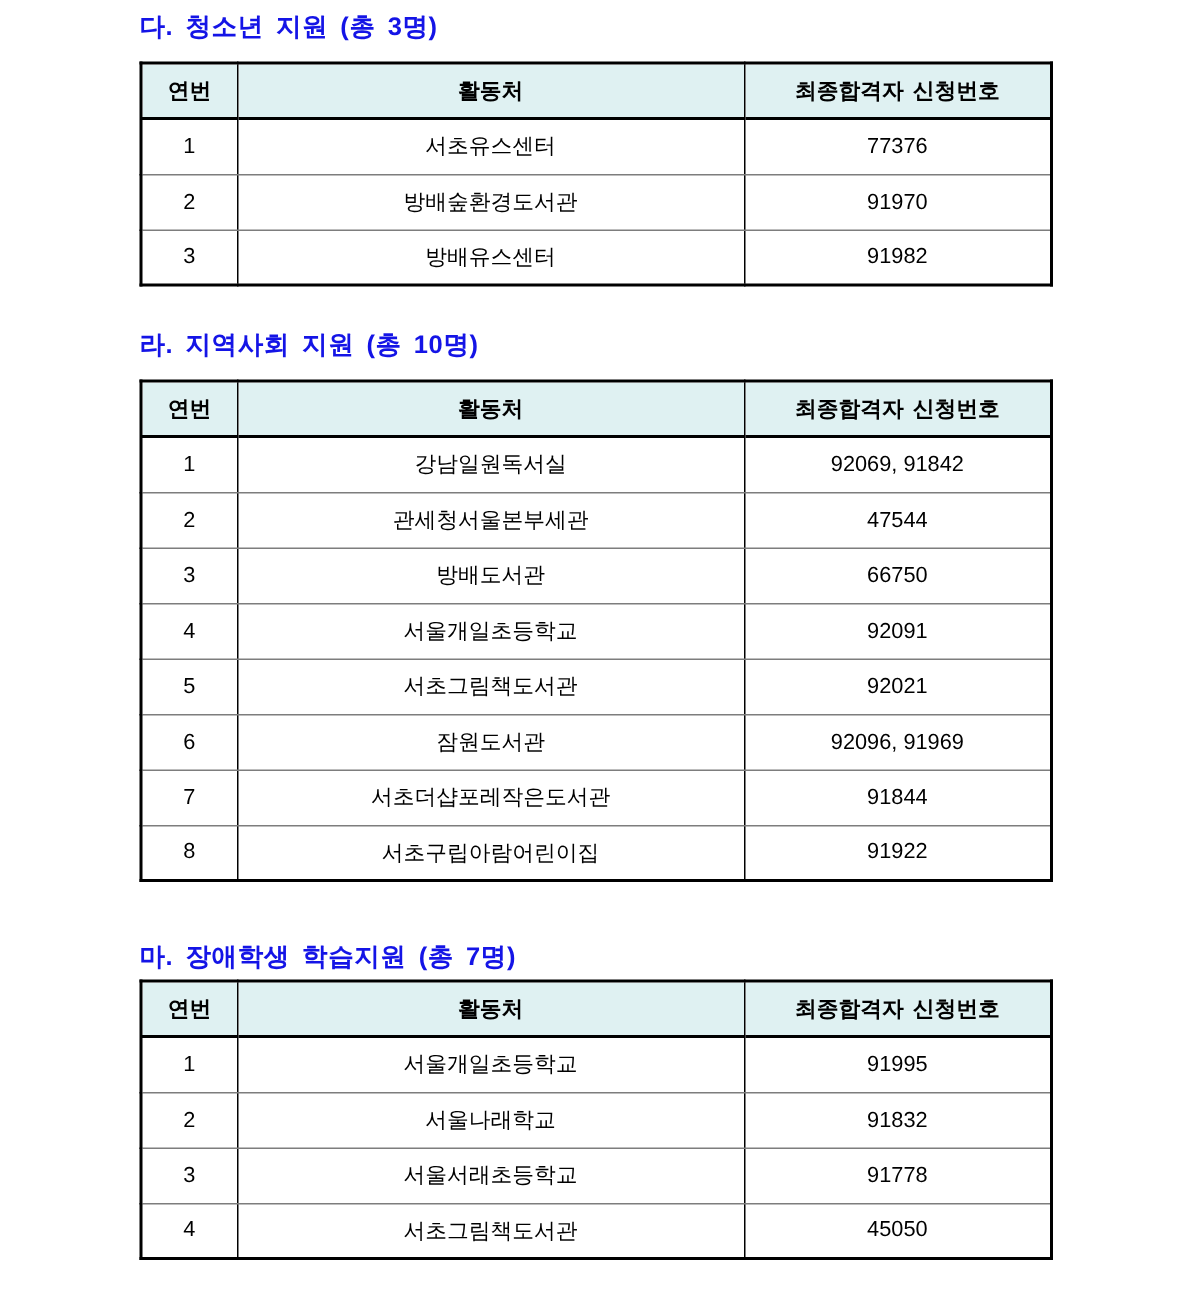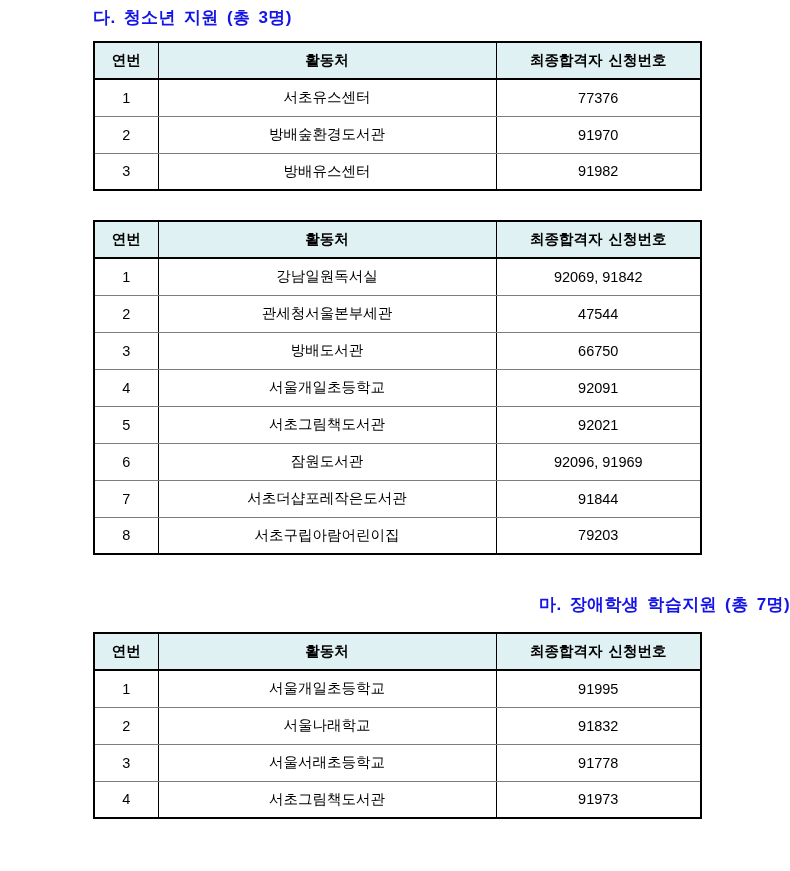--- a/index.html
+++ b/index.html
@@ -29,21 +29,21 @@
     color: var(--title-blue);
     font-size: 17px;
     line-height: 20px;
     font-weight: 700;
     letter-spacing: 0.4px;
     word-spacing: 3px;
     margin: 0 0 13px 0;
   }
   .section:nth-of-type(2) { margin-top: 29px; }
   .section:nth-of-type(3) { margin-top: 40px; }
-  .section:nth-of-type(3) .section-title { margin-bottom: 17px; text-align: right; }
+  .section:nth-of-type(3) .section-title { margin-bottom: 5px; }
   table.results-table {
     border-collapse: collapse;
     table-layout: fixed;
     width: 607px;
     border: 2px solid var(--border-outer);
   }
   col.col-seq    { width: 64px; }
   col.col-place  { width: 338px; }
   col.col-number { width: 205px; }
   th, td {
@@ -104,20 +104,21 @@
             </tr>
             <tr>
               <td>3</td>
               <td>방배유스센터</td>
               <td>91982</td>
             </tr>
           </tbody>
         </table>
       </section>
       <section class="section">
+        <h2 class="section-title">라. 지역사회 지원 (총 10명)</h2>
         <table class="results-table">
           <colgroup>
             <col class="col-seq">
             <col class="col-place">
             <col class="col-number">
           </colgroup>
           <thead>
             <tr>
               <th>연번</th>
               <th>활동처</th>
@@ -156,21 +157,21 @@
               <td>92096, 91969</td>
             </tr>
             <tr>
               <td>7</td>
               <td>서초더샵포레작은도서관</td>
               <td>91844</td>
             </tr>
             <tr>
               <td>8</td>
               <td>서초구립아람어린이집</td>
-              <td>79203</td>
+              <td>91922</td>
             </tr>
           </tbody>
         </table>
       </section>
       <section class="section">
         <h2 class="section-title">마. 장애학생 학습지원 (총 7명)</h2>
         <table class="results-table">
           <colgroup>
             <col class="col-seq">
             <col class="col-place">
@@ -195,19 +196,19 @@
               <td>91832</td>
             </tr>
             <tr>
               <td>3</td>
               <td>서울서래초등학교</td>
               <td>91778</td>
             </tr>
             <tr>
               <td>4</td>
               <td>서초그림책도서관</td>
-              <td>91973</td>
+              <td>45050</td>
             </tr>
           </tbody>
         </table>
       </section>
     </div>
 </div>
 
 </body></html>

